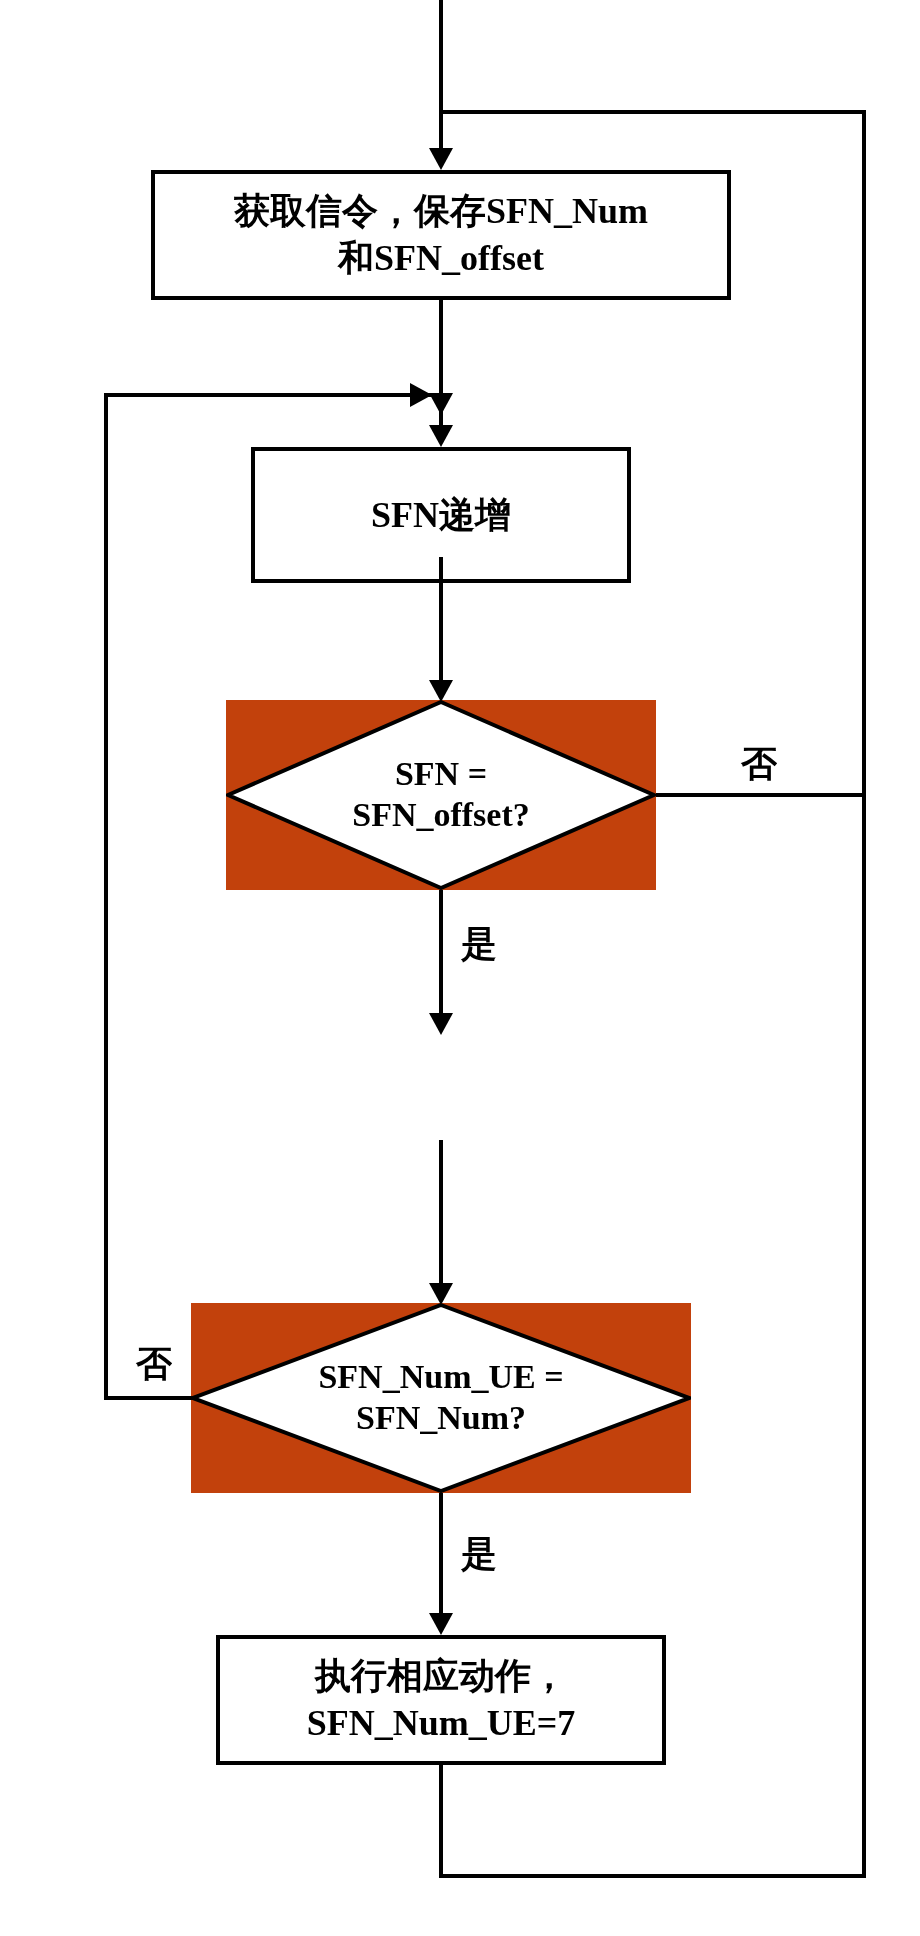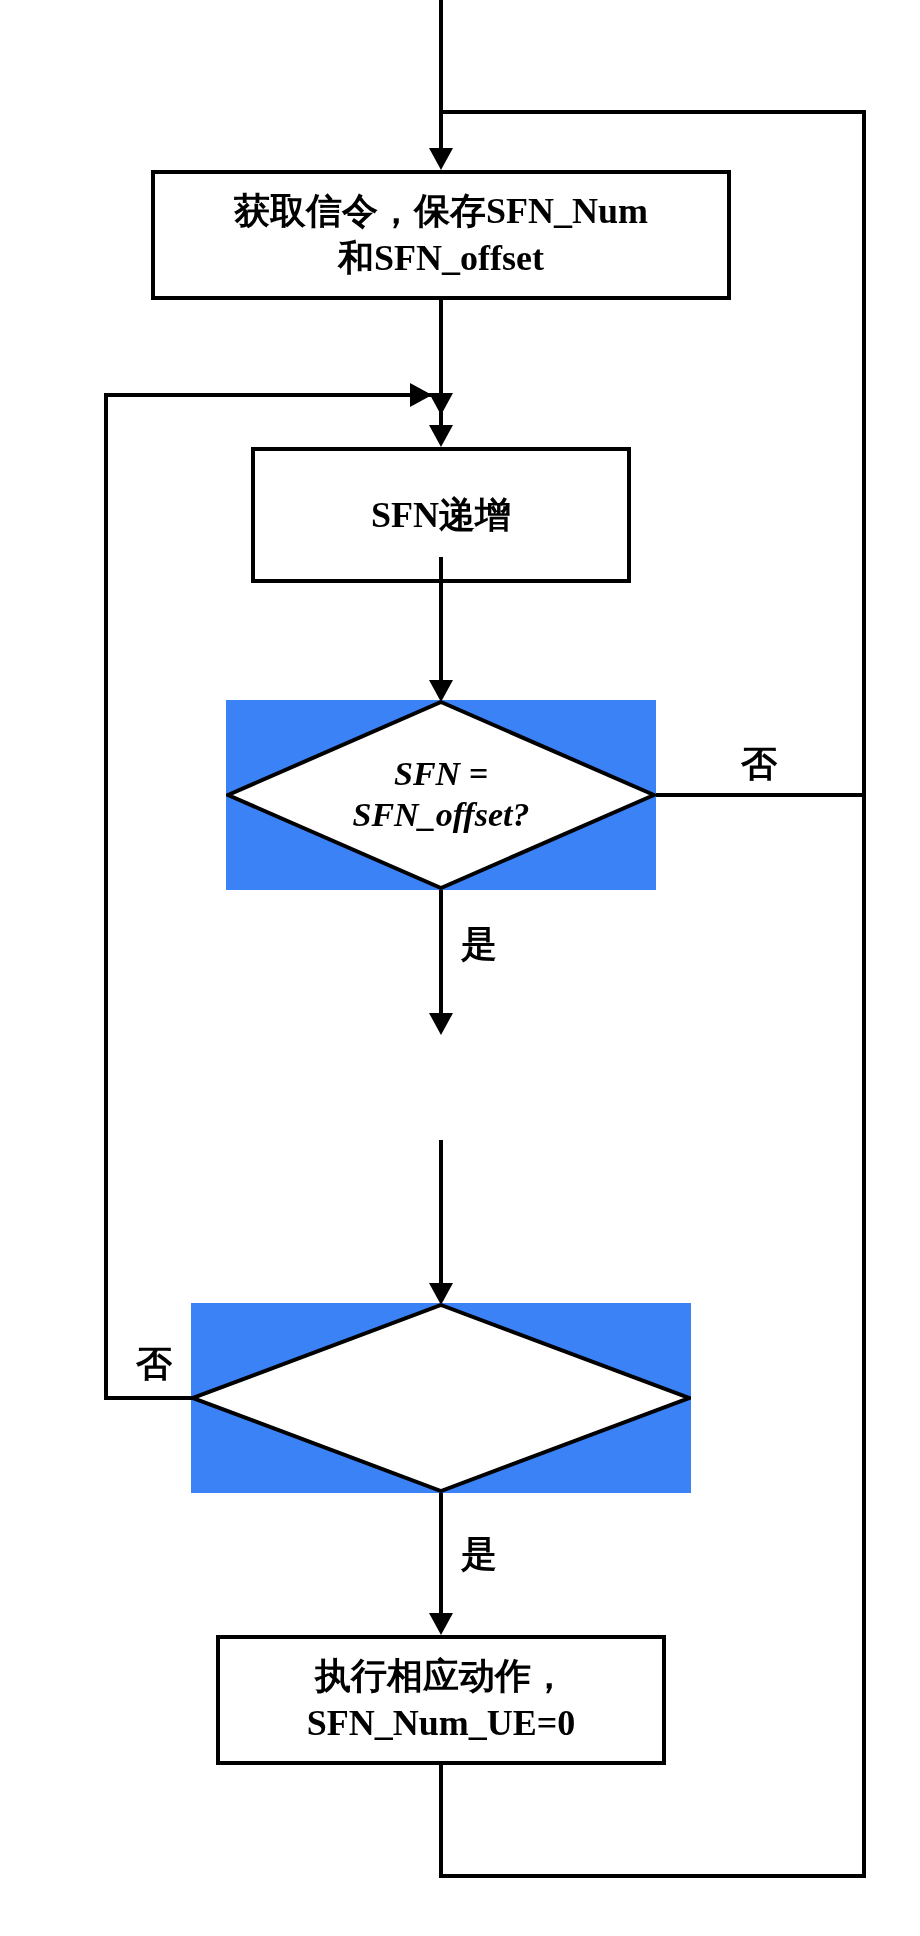--- a/index.html
+++ b/index.html
@@ -19,22 +19,21 @@
       align-items: center;
       justify-content: center;
       text-align: center;
       font-size: 36px;
       font-weight: bold;
       line-height: 1.3;
       padding: 10px;
     }
     .diamond {
       position: absolute;
-      background: #3b82f6;
-      font-style: italic;
+      background: #c2410c;
     }
     .diamond-shape {
       position: absolute;
       width: 100%;
       height: 100%;
       top: 0; left: 0;
     }
     .diamond-text {
       position: absolute;
       top: 50%;
@@ -112,34 +111,36 @@
   <div class="label" style="left:420px; top:920px;">是</div>
 
 
   <div class="arrow-line" style="left:398px; top:1140px; width:4px; height:148px;"></div>
   <div class="arrow-head arrow-down" style="left:388px; top:1283px;"></div>
 
   <div class="diamond" style="left:150px; top:1303px; width:500px; height:190px;">
     <svg class="diamond-shape" viewBox="0 0 500 190" preserveAspectRatio="none">
       <polygon points="250,2 498,95 250,188 2,95" fill="#fff" stroke="#000" stroke-width="4"></polygon>
     </svg>
+    <div class="diamond-text" style="white-space: pre-line;">SFN_Num_UE =
+SFN_Num?</div>
   </div>
 
   <div class="arrow-line" style="left:63px; top:1396px; width:90px; height:4px;"></div>
   <div class="label" style="left:95px; top:1340px;">否</div>
   <div class="arrow-line" style="left:63px; top:393px; width:4px; height:1007px;"></div>
   <div class="arrow-line" style="left:63px; top:393px; width:330px; height:4px;"></div>
   <div class="arrow-head arrow-right" style="left:369px; top:383px;"></div>
 
   <div class="arrow-line" style="left:398px; top:1493px; width:4px; height:125px;"></div>
   <div class="arrow-head arrow-down" style="left:388px; top:1613px;"></div>
   <div class="label" style="left:420px; top:1530px;">是</div>
 
   <div class="box" style="left:175px; top:1635px; width:450px; height:130px;">
     <span style="white-space: pre-line;">执行相应动作，
-SFN_Num_UE=0</span>
+SFN_Num_UE=7</span>
   </div>
 
   <div class="arrow-line" style="left:398px; top:1765px; width:4px; height:113px;"></div>
   <div class="arrow-line" style="left:398px; top:1874px; width:427px; height:4px;"></div>
   <div class="arrow-line" style="left:821px; top:793px; width:4px; height:1085px;"></div>
 
 </div>
 
 </body></html>

